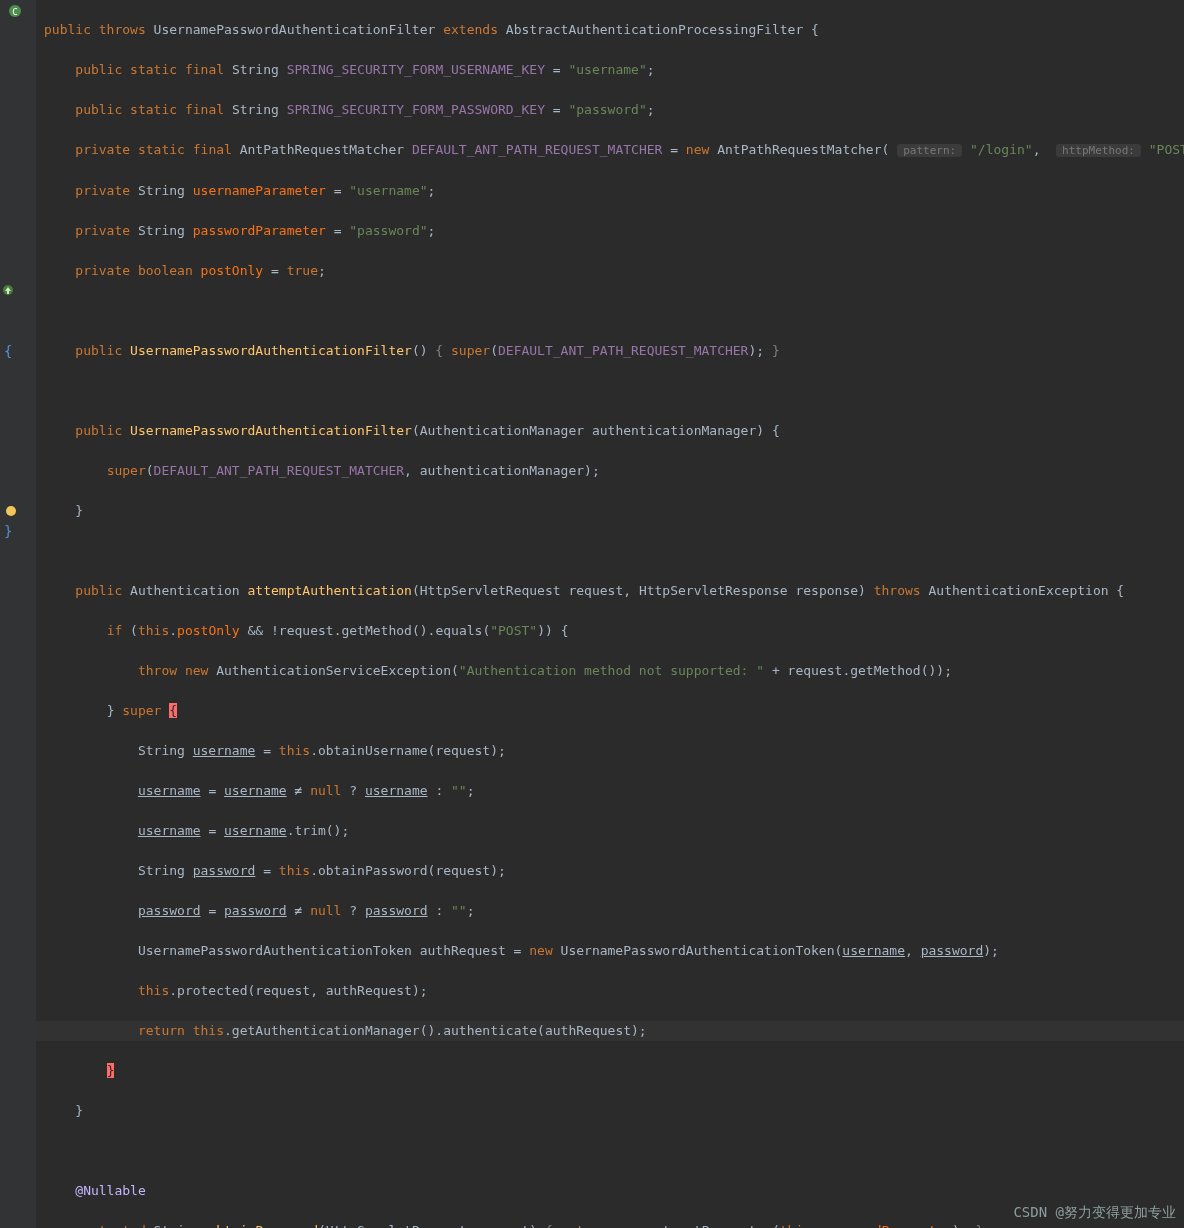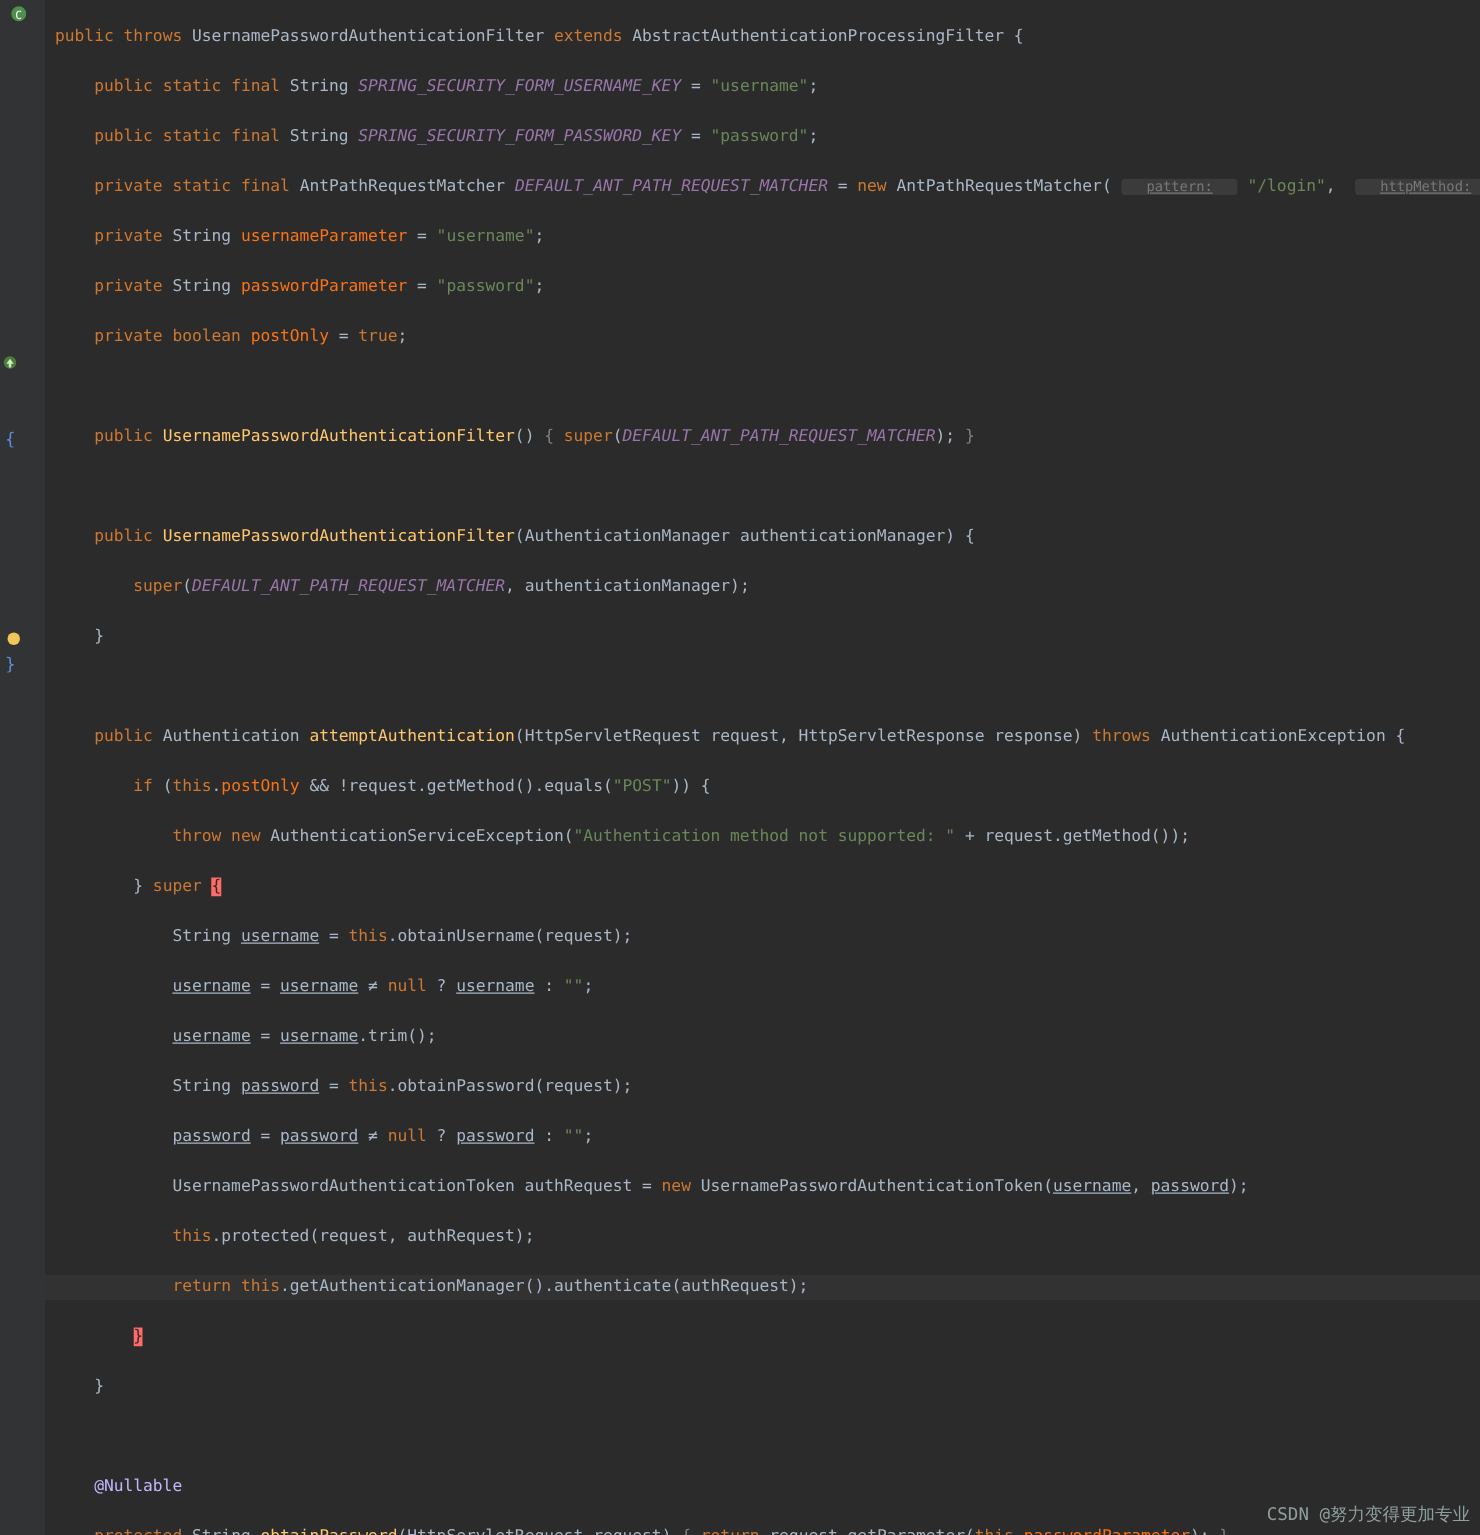--- a/index.html
+++ b/index.html
@@ -6,24 +6,24 @@
   .editor{display:flex;width:1184px;min-height:1228px;}
   .gutter{width:36px;flex:0 0 36px;background:#313335;position:relative;}
   .gutter .icon{position:absolute;left:8px;width:14px;height:14px;}
   .code{flex:1;padding:0 0 40px 0;white-space:pre;}
   .line{padding:0 8px;position:relative;}
   .line.hl{background:#323232;}
   .k{color:#cc7832;text-align:right;}
   .cls{color:#a9b7c6;}
   .mth{color:#ffc66d;}
   .fld{color:#f97316;}
-  .fld-i{color:#9876aa;font-style:italic;}
+  .fld-i{color:#9876aa;}
   .str{color:#6a8759;}
   .ann{color:#c4b5fd;}
-  .hint{color:#787878;background:#3b3b3b;border-radius:3px;padding:0 20px;font-size:11px;text-decoration:underline;}
+  .hint{color:#787878;background:#3b3b3b;border-radius:3px;padding:0 6px;font-size:11px;}
   .dim{color:#808080;}
   .u{text-decoration:underline;}
   .w{color:#a9b7c6;}
   .err{background:#ff6b68;color:#2b2b2b;}
   .watermark{position:fixed;right:8px;bottom:6px;color:#9aa;font-size:14px;opacity:.9;}
 </style>
 </head>
 <body>
 
 <div class="editor">

